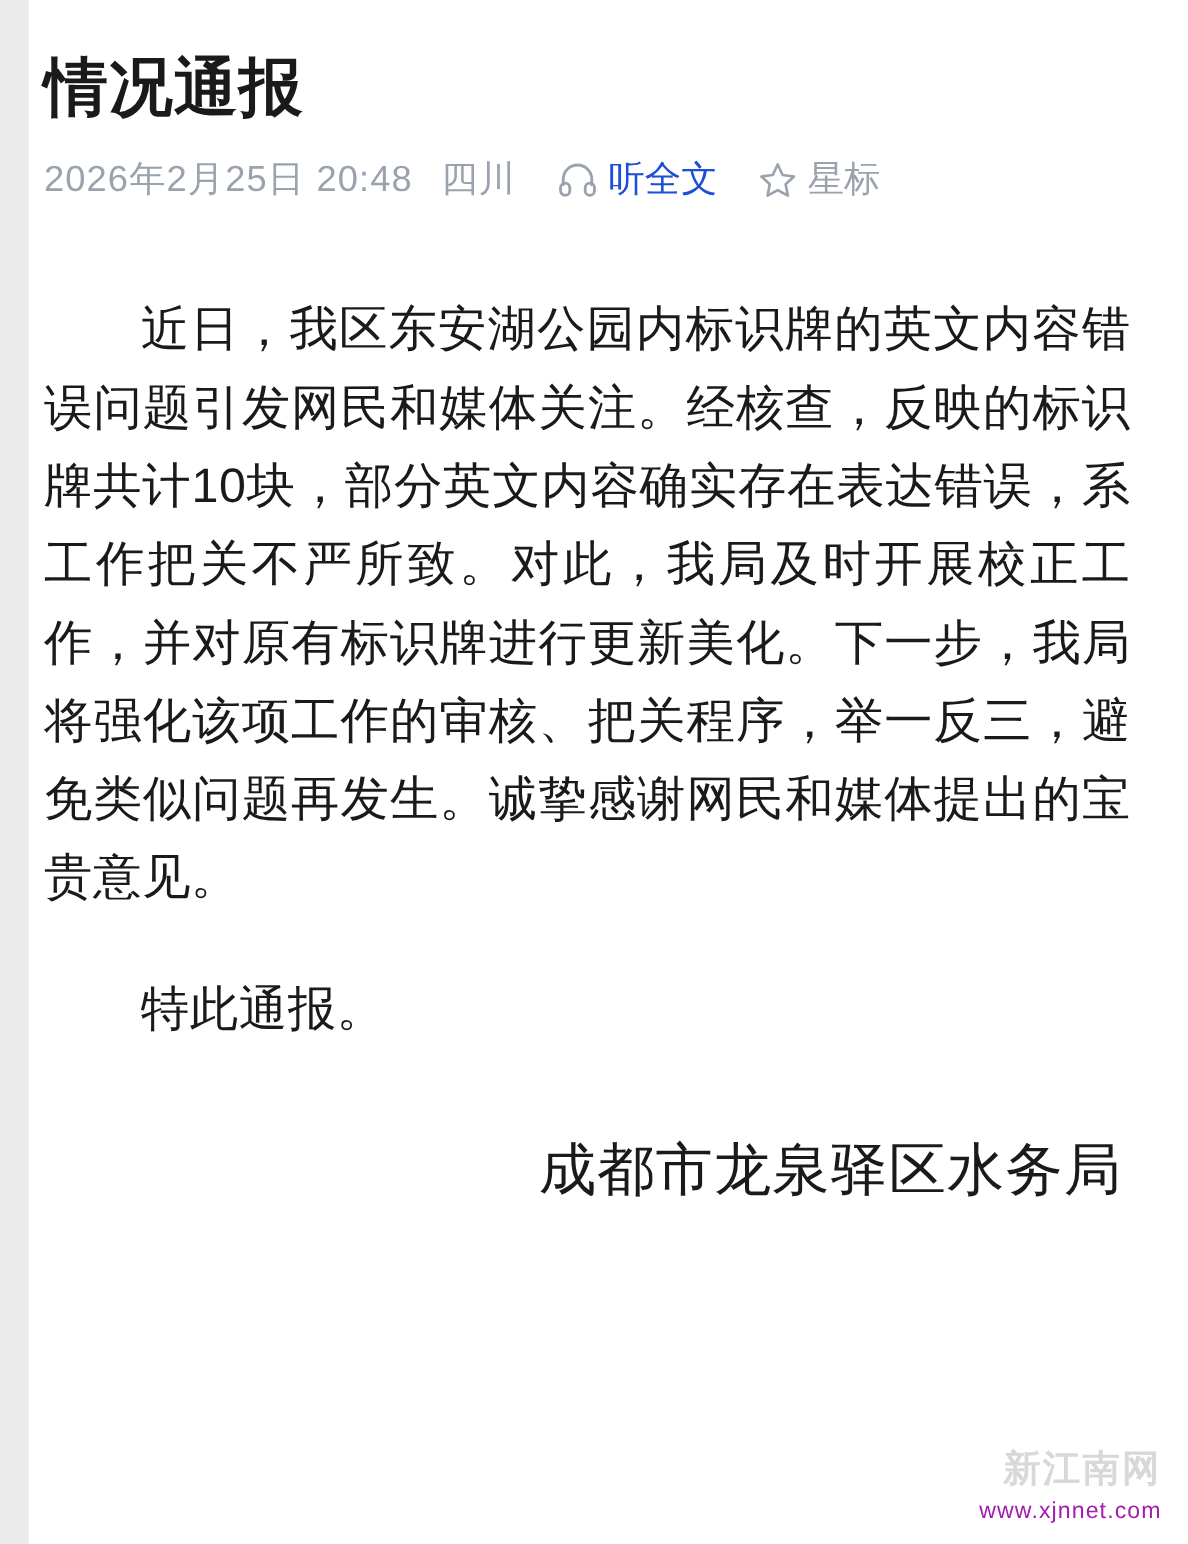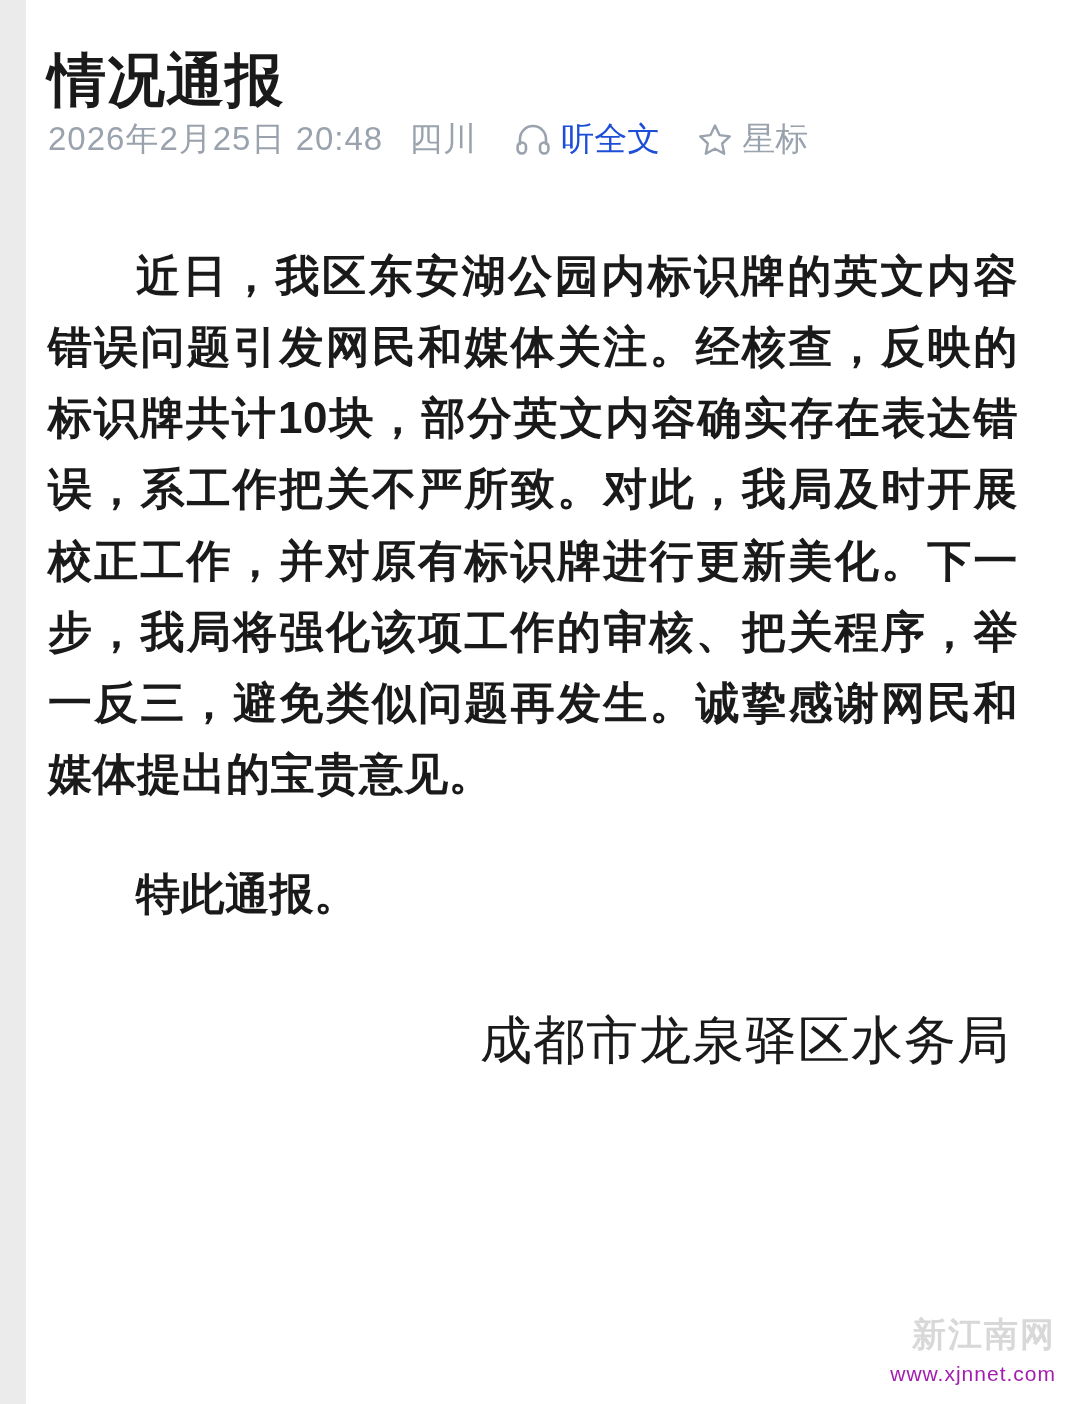--- a/index.html
+++ b/index.html
@@ -26,43 +26,44 @@
   .left-edge {
     position: absolute;
     left: 0;
     top: 0;
     width: 26px;
     height: 1404px;
     background: #ebebeb;
   }
   .content {
     position: absolute;
-    left: 16px;
+    left: 26px;
     top: 0;
     width: 1054px;
     height: 1404px;
-    padding: 0 52px 0 32px;
+    padding: 0 52px 0 14px;
     box-sizing: border-box;
   }
   .title {
     margin: 0;
     padding-top: 44px;
     font-size: 58px;
     line-height: 1.25;
     font-weight: bold;
     color: #1a1a1a;
     letter-spacing: 1px;
   }
   .source {
     margin-top: 28px;
     font-size: 35px;
     color: #6b7a8f;
     letter-spacing: 1px;
   }
   .meta {
+    margin-top: 24px;
     font-size: 33px;
     color: #9aa3ad;
     display: flex;
     align-items: flex-start;
     white-space: nowrap;
   }
   .meta .date { letter-spacing: 1px; }
   .meta .region { margin-left: 26px; letter-spacing: 1px; }
   .meta .listen {
     margin-left: 38px;
@@ -87,21 +88,20 @@
     margin-top: 78px;
     font-size: 44px;
     line-height: 1.62;
     color: #1a1a1a;
     text-align: justify;
     letter-spacing: 0.5px;
   }
   .para {
     text-indent: 2em;
     margin: 0;
-    font-weight: bold;
   }
   .para + .para { margin-top: 48px; }
   .sign {
     margin-top: 70px;
     font-size: 52px;
     line-height: 1.6;
     color: #1a1a1a;
     text-align: right;
     padding-right: 8px;
     letter-spacing: 1px;

